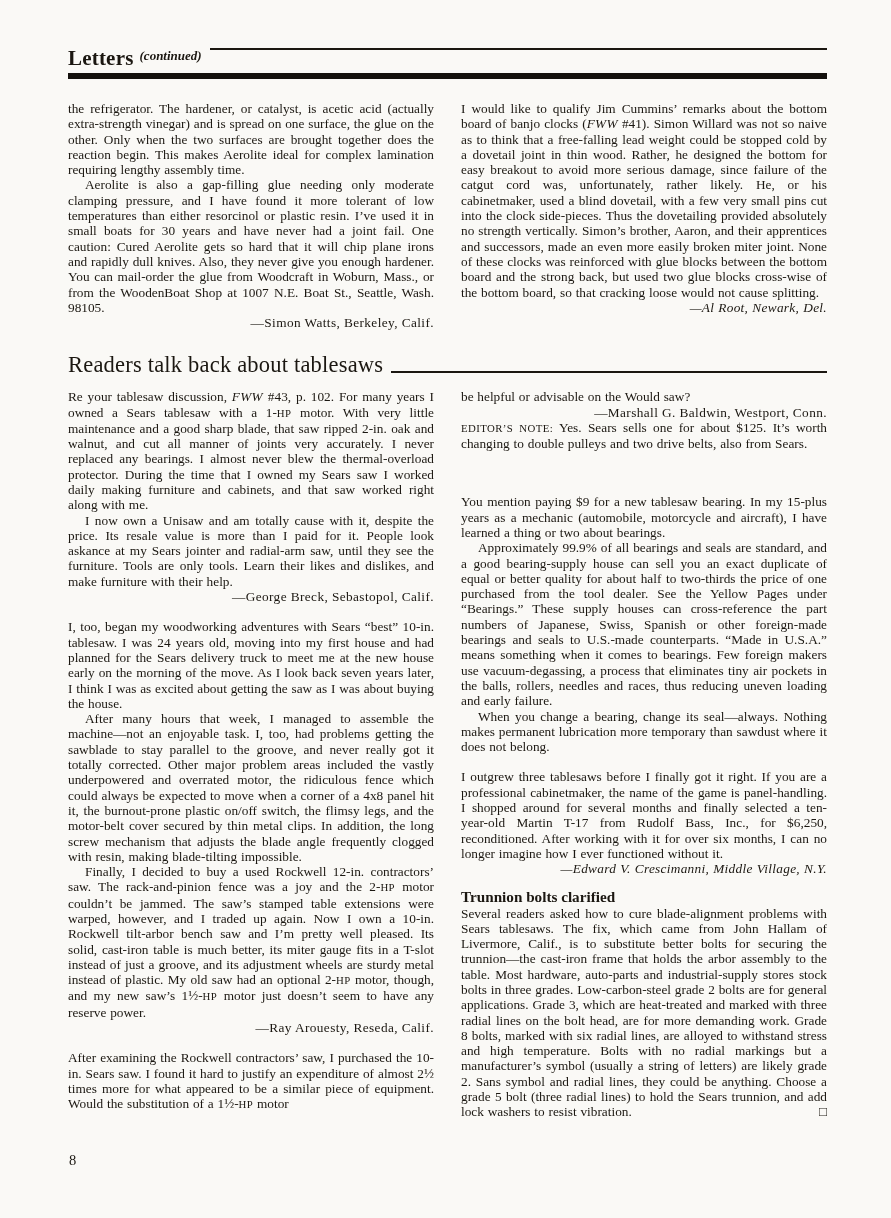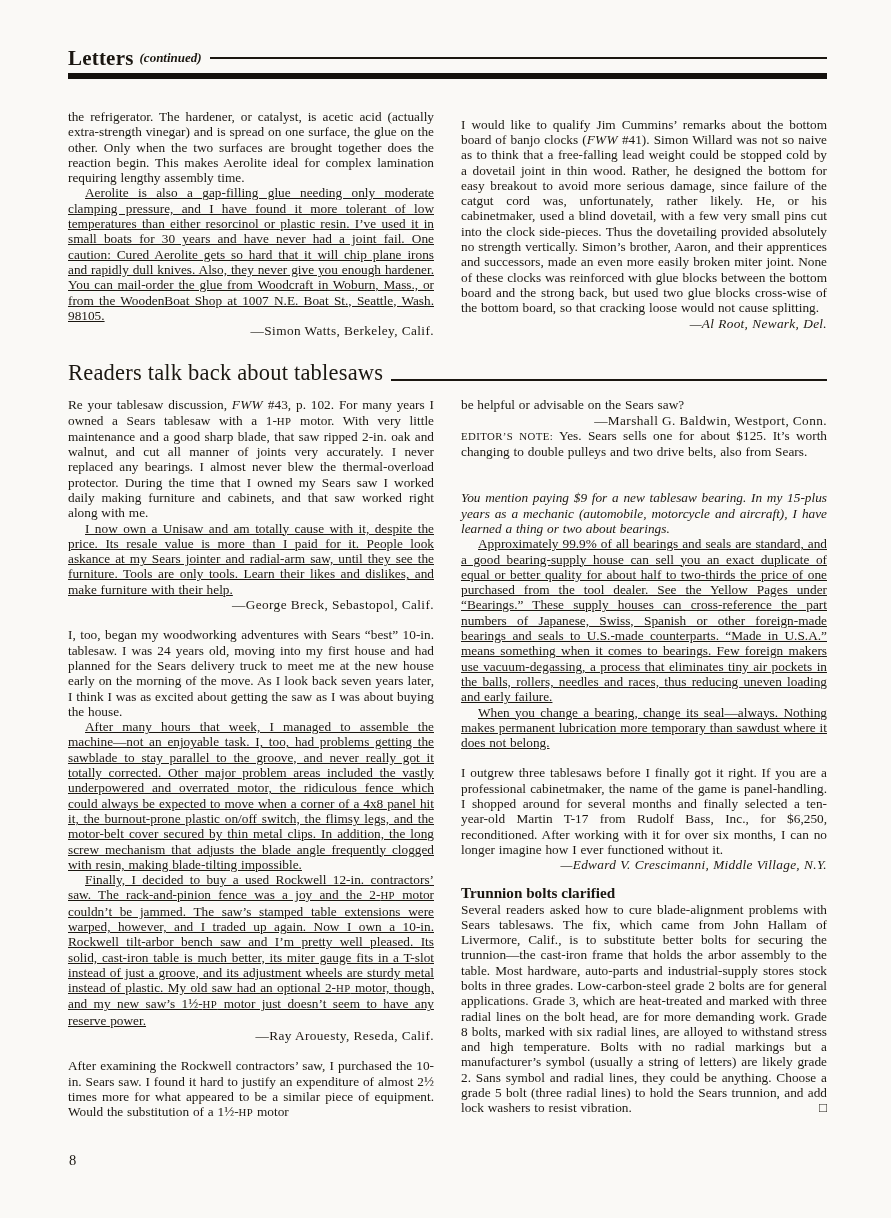--- a/index.html
+++ b/index.html
@@ -7,42 +7,42 @@
     width: 891px; height: 1218px;
     background: #faf9f6;
     color: #1b1711;
     font-family: "Liberation Serif", "DejaVu Serif", serif;
     position: relative;
     overflow: hidden;
   }
   .page { padding: 48px 64px 0 68px; }
 
   
-  .masthead { display: flex; align-items: center; }
+  .masthead { display: flex; align-items: flex-start; }
   .mast-title { font-size: 21px; font-weight: bold; letter-spacing: 0.2px; line-height: 1; }
   .mast-cont { font-size: 13px; font-style: italic; margin-left: 6px; line-height: 1.25; font-weight: bold; }
   .mast-rule { flex: 1; height: 2px; background: #1b1711; margin-left: 8px; margin-bottom: 2px; }
   .thick-rule { height: 5px; background: #14110d; margin-top: 4px; border-top: 1px solid #14110d; }
 
   
   .cols { display: flex; gap: 27px; }
   .col { width: 366px; flex: none; }
-  .top-cols { margin-top: 30px; align-items: center; }
+  .top-cols { margin-top: 22px; }
   .main-cols { margin-top: 11px; }
 
   
   .para {
     font-size: 13.3px; line-height: 15.3px;
     text-align: justify; margin: 0;
     word-spacing: 0.5px;
   }
   .para::after { content: ""; display: block; clear: both; }
-  .indent { text-indent: 17px; text-decoration: underline; }
+  .indent { text-indent: 17px; }
   .gap-letter { margin-top: 15px; }
-  .gap-big { margin-top: 31px; font-style: italic; }
+  .gap-big { margin-top: 43px; }
   .signoff {
     font-size: 13.3px; line-height: 15.3px;
     text-align: right; margin: 0;
     letter-spacing: 0.4px;
   }
   .s-i { font-style: italic; letter-spacing: 0.3px; }
   .s-sc { font-size: 10.8px; letter-spacing: 0.4px; }
   .tail { float: right; }
   .subhead { font-size: 15.2px; font-weight: bold; margin: 11px 0 1px 0; line-height: 17px; }
 
@@ -87,21 +87,21 @@
         <p class="para"><span>Re your tablesaw discussion, </span><span class="s-i">FWW</span><span> #43, p. 102. For many years I owned a Sears tablesaw with a 1-</span><span class="s-sc">HP</span><span> motor. With very little maintenance and a good sharp blade, that saw ripped 2-in. oak and walnut, and cut all manner of joints very accurately. I never replaced any bearings. I almost never blew the thermal-overload protector. During the time that I owned my Sears saw I worked daily making furniture and cabinets, and that saw worked right along with me.</span></p>
         <p class="para indent"><span>I now own a Unisaw and am totally cause with it, despite the price. Its resale value is more than I paid for it. People look askance at my Sears jointer and radial-arm saw, until they see the furniture. Tools are only tools. Learn their likes and dislikes, and make furniture with their help.</span></p>
         <p class="signoff">—George Breck, Sebastopol, Calif.</p>
         <p class="para gap-letter"><span>I, too, began my woodworking adventures with Sears “best” 10-in. tablesaw. I was 24 years old, moving into my first house and had planned for the Sears delivery truck to meet me at the new house early on the morning of the move. As I look back seven years later, I think I was as excited about getting the saw as I was about buying the house.</span></p>
         <p class="para indent"><span>After many hours that week, I managed to assemble the machine—not an enjoyable task. I, too, had problems getting the sawblade to stay parallel to the groove, and never really got it totally corrected. Other major problem areas included the vastly underpowered and overrated motor, the ridiculous fence which could always be expected to move when a corner of a 4x8 panel hit it, the burnout-prone plastic on/off switch, the flimsy legs, and the motor-belt cover secured by thin metal clips. In addition, the long screw mechanism that adjusts the blade angle frequently clogged with resin, making blade-tilting impossible.</span></p>
         <p class="para indent"><span>Finally, I decided to buy a used Rockwell 12-in. contractors’ saw. The rack-and-pinion fence was a joy and the 2-</span><span class="s-sc">HP</span><span> motor couldn’t be jammed. The saw’s stamped table extensions were warped, however, and I traded up again. Now I own a 10-in. Rockwell tilt-arbor bench saw and I’m pretty well pleased. Its solid, cast-iron table is much better, its miter gauge fits in a T-slot instead of just a groove, and its adjustment wheels are sturdy metal instead of plastic. My old saw had an optional 2-</span><span class="s-sc">HP</span><span> motor, though, and my new saw’s 1½-</span><span class="s-sc">HP</span><span> motor just doesn’t seem to have any reserve power.</span></p>
         <p class="signoff">—Ray Arouesty, Reseda, Calif.</p>
         <p class="para gap-letter"><span>After examining the Rockwell contractors’ saw, I purchased the 10-in. Sears saw. I found it hard to justify an expenditure of almost 2½ times more for what appeared to be a similar piece of equipment. Would the substitution of a 1½-</span><span class="s-sc">HP</span><span> motor</span></p>
       </div>
     <div class="col">
-        <p class="para"><span>be helpful or advisable on the Sears saw?</span></p>
+        <p class="para"><span>be helpful or advisable on the Would saw?</span></p>
         <p class="signoff">—Marshall G. Baldwin, Westport, Conn.</p>
         <p class="para"><span class="s-sc">EDITOR’S NOTE:</span><span> Yes. Sears sells one for about $125. It’s worth changing to double pulleys and two drive belts, also from Sears.</span></p>
         <p class="para gap-big"><span>You mention paying $9 for a new tablesaw bearing. In my 15-plus years as a mechanic (automobile, motorcycle and aircraft), I have learned a thing or two about bearings.</span></p>
         <p class="para indent"><span>Approximately 99.9% of all bearings and seals are standard, and a good bearing-supply house can sell you an exact duplicate of equal or better quality for about half to two-thirds the price of one purchased from the tool dealer. See the Yellow Pages under “Bearings.” These supply houses can cross-reference the part numbers of Japanese, Swiss, Spanish or other foreign-made bearings and seals to U.S.-made counterparts. “Made in U.S.A.” means something when it comes to bearings. Few foreign makers use vacuum-degassing, a process that eliminates tiny air pockets in the balls, rollers, needles and races, thus reducing uneven loading and early failure.</span></p>
         <p class="para indent"><span>When you change a bearing, change its seal—always. Nothing makes permanent lubrication more temporary than sawdust where it does not belong.</span></p>
         <p class="para gap-letter"><span>I outgrew three tablesaws before I finally got it right. If you are a professional cabinetmaker, the name of the game is panel-handling. I shopped around for several months and finally selected a ten-year-old Martin T-17 from Rudolf Bass, Inc., for $6,250, reconditioned. After working with it for over six months, I can no longer imagine how I ever functioned without it. </span><span class="s-i tail">—Edward V. Crescimanni, Middle Village, N.Y.</span></p>
         <h3 class="subhead">Trunnion bolts clarified</h3>
         <p class="para"><span>Several readers asked how to cure blade-alignment problems with Sears tablesaws. The fix, which came from John Hallam of Livermore, Calif., is to substitute better bolts for securing the trunnion—the cast-iron frame that holds the arbor assembly to the table. Most hardware, auto-parts and industrial-supply stores stock bolts in three grades. Low-carbon-steel grade 2 bolts are for general applications. Grade 3, which are heat-treated and marked with three radial lines on the bolt head, are for more demanding work. Grade 8 bolts, marked with six radial lines, are alloyed to withstand stress and high temperature. Bolts with no radial markings but a manufacturer’s symbol (usually a string of letters) are likely grade 2. Sans symbol and radial lines, they could be anything. Choose a grade 5 bolt (three radial lines) to hold the Sears trunnion, and add lock washers to resist vibration.</span><span class="tail">□</span></p>
       </div>
   </div>

